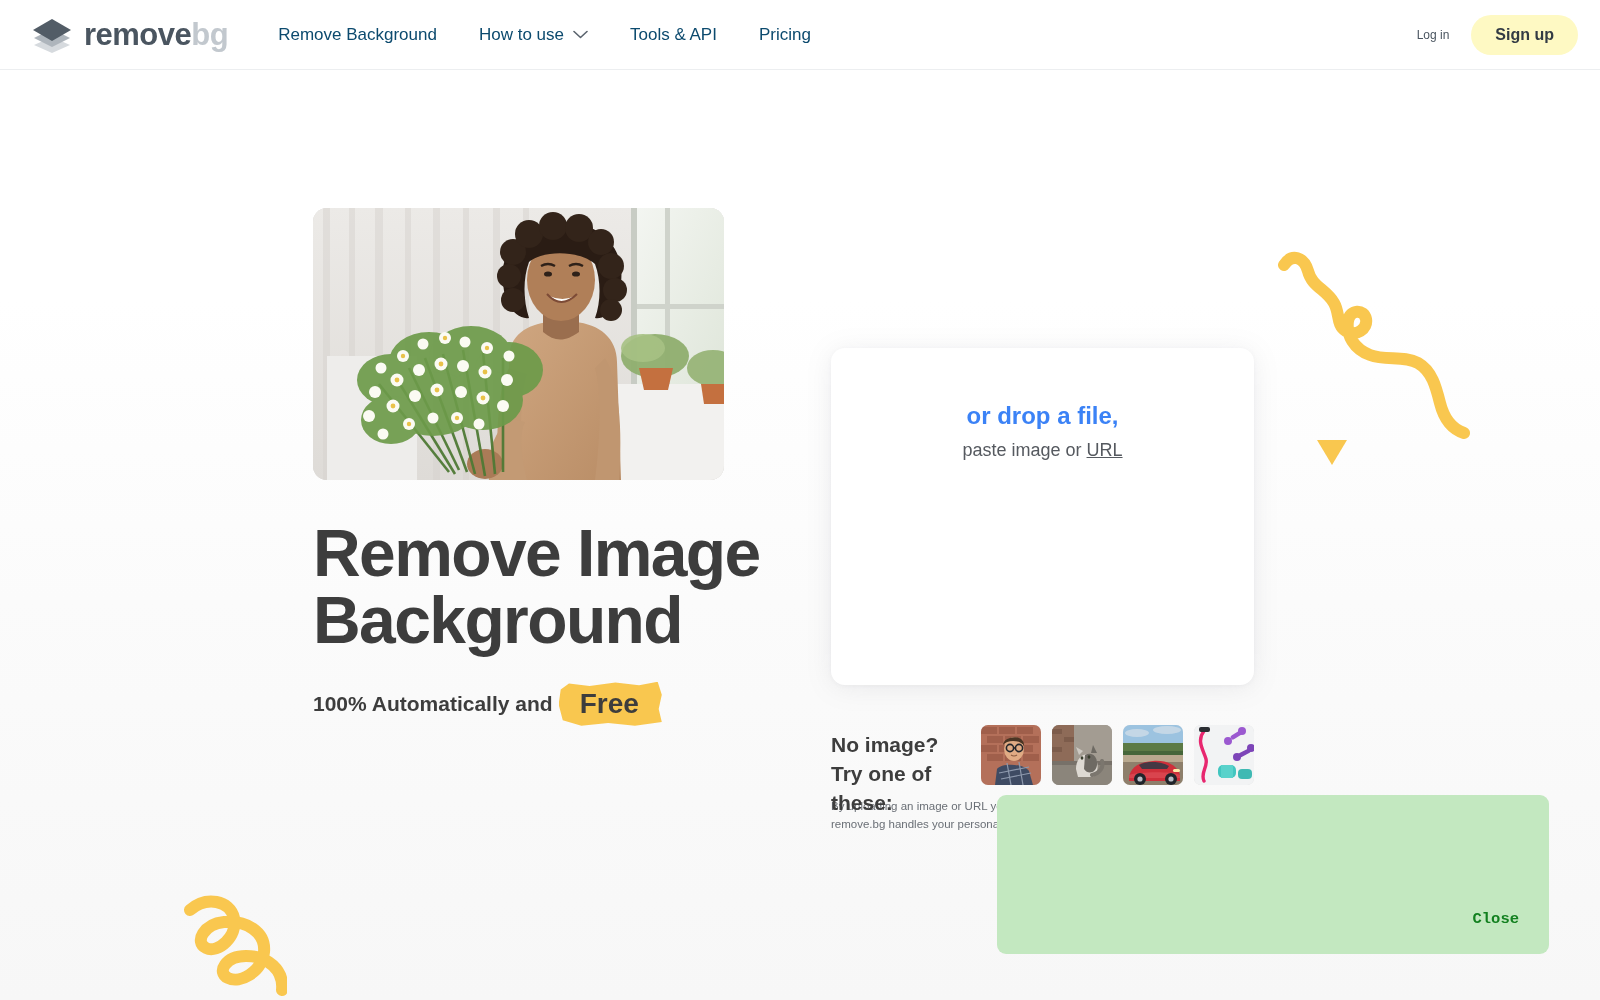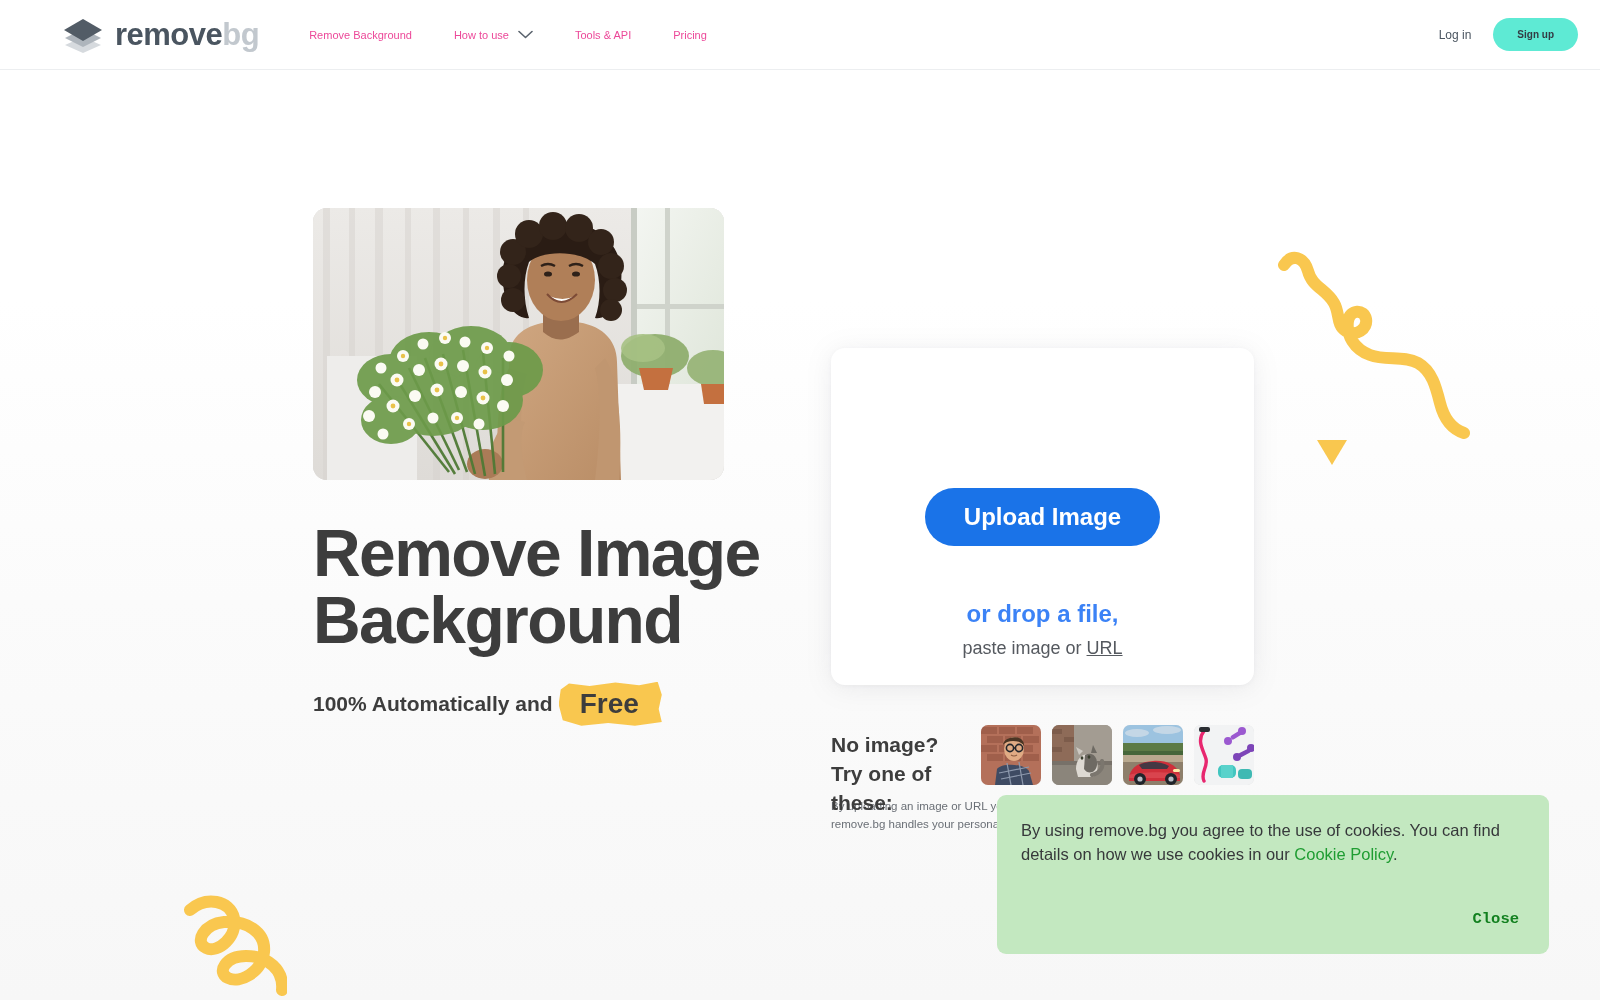--- a/index.html
+++ b/index.html
@@ -15,43 +15,42 @@
   }
 
   
   #header {
     position: absolute; top: 0; left: 0;
     width: 1600px; height: 70px;
     background: #ffffff;
     border-bottom: 1px solid #eceef0;
     display: flex; align-items: center;
     z-index: 40;
-    padding-left: 31px;
   }
   #logo { display: flex; align-items: center; margin-left: 30px; }
   #logo-mark { width: 44px; height: 40px; position: relative; margin-right: 10px; }
   #logo-text { font-size: 31px; font-weight: 700; letter-spacing: -0.5px; line-height: 1; }
   .logo-remove { color: #4a5560; }
   .logo-bg { color: #c2c8ce; }
 
   #main-nav { display: flex; align-items: center; margin-left: 50px; }
   .nav-item {
-    font-size: 11px; color: #ec4899; margin-right: 42px;
+    font-size: 17px; color: #0c4a6e; margin-right: 42px;
     display: flex; align-items: center; cursor: pointer; white-space: nowrap;
   }
   .chev { margin-left: 9px; display: inline-flex; }
 
   #header-right {
     margin-left: auto; margin-right: 22px;
     display: flex; align-items: center;
   }
   #login-link { font-size: 12px; color: #4a5560; margin-right: 22px; cursor: pointer; }
   #signup-btn {
-    font-size: 10px; font-weight: 600; color: #333b44;
-    background: #5eead4; border: none; border-radius: 22px;
+    font-size: 16px; font-weight: 600; color: #333b44;
+    background: #fef9c3; border: none; border-radius: 22px;
     padding: 11px 24px; cursor: pointer;
     font-family: "Liberation Sans", sans-serif;
   }
 
   
   .deco { position: absolute; pointer-events: none; z-index: 1; }
   #squiggle-top-right { top: 245px; left: 1278px; }
   #triangle-deco { top: 437px; left: 1315px; }
   #squiggle-bottom-left { top: 872px; left: 172px; }
 
@@ -363,21 +362,20 @@
   <h1 id="hero-title">Remove Image
 Background</h1>
 
   <div id="hero-sub">
     <span>100% Automatically and</span>
     <span id="free-badge">Free</span>
   </div>
 </div>
 
 <div id="upload-card">
-  <button id="upload-btn">Upload Image</button>
   <div id="drop-text">or drop a file,</div>
   <div id="paste-line">
     <span>paste image or </span><span id="paste-url-link">URL</span>
   </div>
 </div>
 
 <div id="samples-row">
   <div id="samples-label">
     <div>No image?</div>
     <div>Try one of these:</div>
@@ -486,15 +484,14 @@
 
   </div>
 </div>
 
 <div id="fineprint">
   <div>By uploading an image or URL you a</div>
   <div>remove.bg handles your personal d</div>
 </div>
 
 <div id="cookie-banner">
-  <div id="cookie-text"><span>By using remove.bg you agree to the use of cookies. You can find details on how we use cookies in our </span><a id="cookie-policy-link">Cookie Policy</a><span>.</span></div>
   <button id="cookie-close">Close</button>
 </div>
 
 </body></html>

